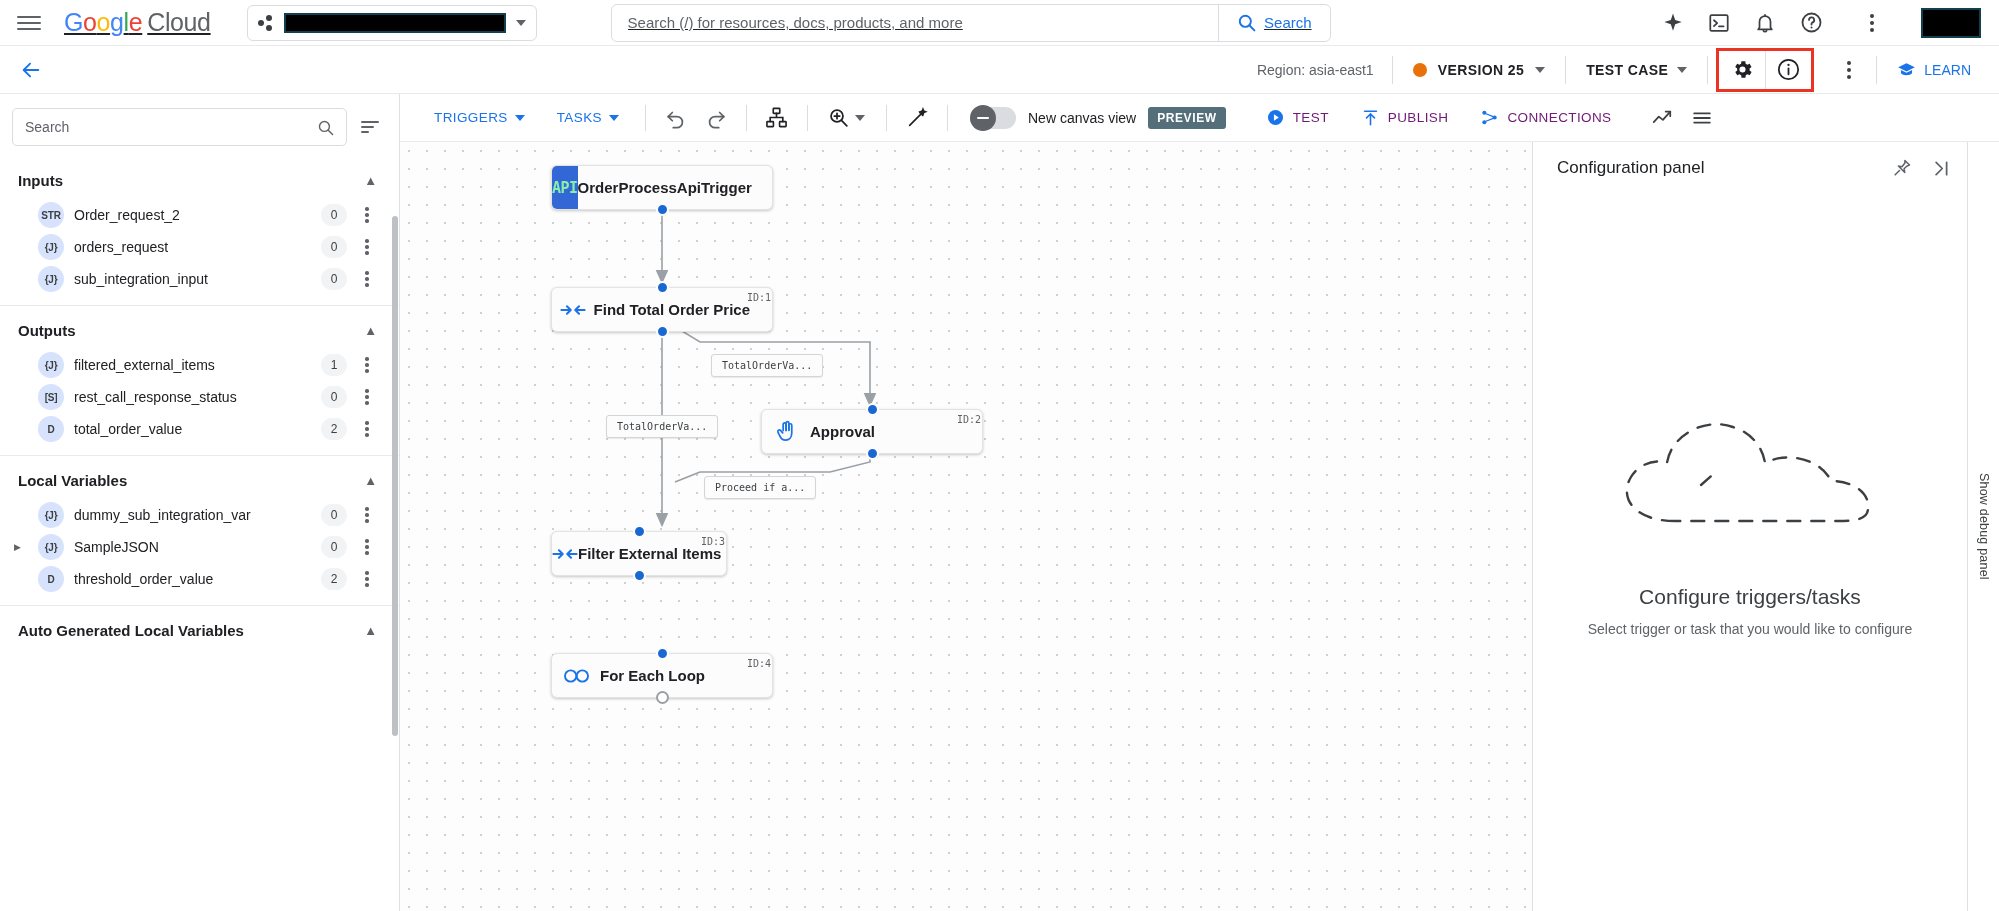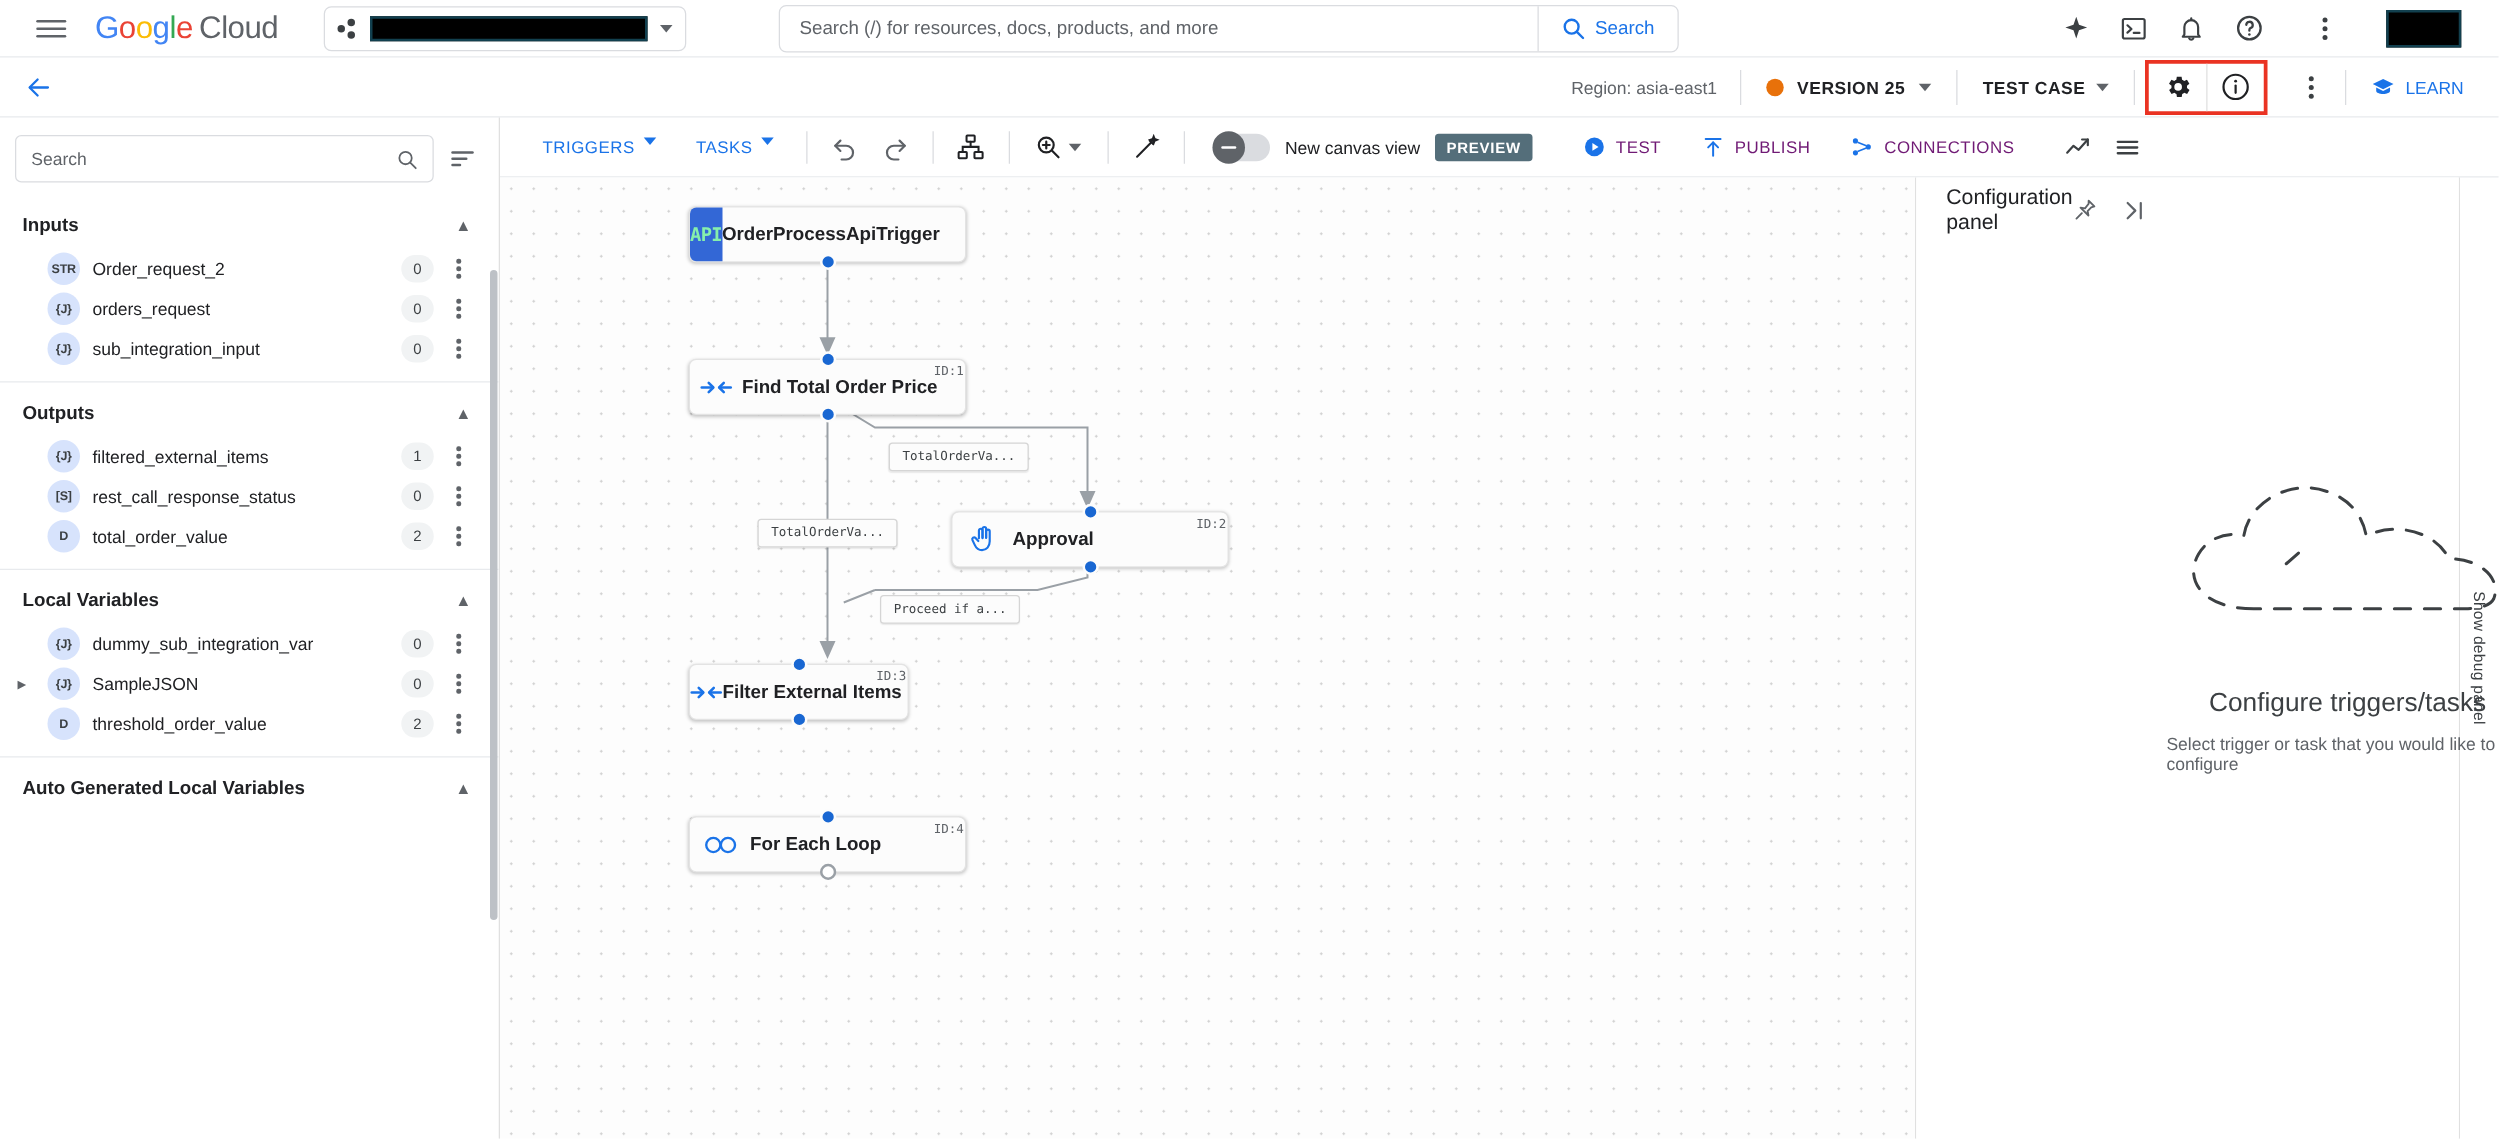--- a/index.html
+++ b/index.html
@@ -5,21 +5,21 @@
   * { box-sizing: border-box; margin: 0; padding: 0; }
   html, body {
     width: 1999px; height: 911px;
     font-family: "Liberation Sans", sans-serif;
     background: #fff; color: #202124;
     overflow: hidden;
   }
   
   .gc-header {
     height: 46px; display: flex; align-items: center;
-    border-bottom: 1px solid #e8eaed; padding: 0 26px; gap: 14px;
+    border-bottom: 1px solid #e8eaed; padding: 0 14px; gap: 14px; text-decoration: underline;
   }
   .hamburger { width: 30px; height: 30px; display: flex; flex-direction: column;
     justify-content: center; gap: 4px; cursor: pointer; padding: 0 3px; }
   .hamburger span { display: block; height: 2px; background: #5f6368; border-radius: 1px; }
   .gc-logo { font-size: 25px; letter-spacing: -.4px; white-space: nowrap; margin-left: 6px; }
   .gc-logo .b{color:#4285f4}.gc-logo .r{color:#ea4335}.gc-logo .y{color:#fbbc05}
   .gc-logo .g{color:#34a853}.gc-logo .cloud{color:#5f6368;font-weight:400;margin-left:5px}
   .proj-select {
     margin-left: 22px; height: 36px; min-width: 290px; border: 1px solid #dadce0;
     border-radius: 6px; display: flex; align-items: center; gap: 10px; padding: 0 10px;
@@ -117,21 +117,21 @@
     flex: none; cursor: pointer; }
   .vkebab i { width: 3.5px; height: 3.5px; border-radius: 50%; background: #5f6368; display: block; }
   .sb-scrollbar { position: absolute; right: 1px; top: 60px; width: 6px; height: 520px;
     background: #bdc1c6; border-radius: 3px; }
 
   
   .canvas-col { flex: 1; display: flex; flex-direction: column; min-width: 0; }
   .canvas-toolbar { height: 48px; display: flex; align-items: center; border-bottom: 1px solid #e8eaed;
     padding: 0 10px 0 18px; gap: 0; }
   .tb-menu { color: #1a73e8; font-size: 13.5px; font-weight: 500; letter-spacing: .4px;
-    display: flex; gap: 7px; padding: 0 16px; cursor: pointer; }
+    display: flex; align-items: center; gap: 7px; padding: 0 16px; cursor: pointer; }
   .tb-icon { width: 40px; height: 40px; display: flex; align-items: center; justify-content: center;
     color: #3c4043; cursor: pointer; }
   .tb-sep { width: 1px; height: 26px; background: #dadce0; margin: 0 10px; }
   .toggle-wrap { display: flex; align-items: center; gap: 12px; margin-left: 12px; }
   .toggle { width: 46px; height: 22px; border-radius: 11px; background: #dadce0; position: relative; cursor: pointer; }
   .toggle .knob { position: absolute; left: 0; top: -2px; width: 26px; height: 26px; border-radius: 50%;
     background: #5f6368; display: flex; align-items: center; justify-content: center; }
   .toggle .knob::after { content: ""; width: 12px; height: 2px; background: #fff; border-radius: 1px; }
   .toggle-label { font-size: 14px; color: #202124; white-space: nowrap; }
   .preview-badge { background: #546e7a; color: #fff; font-size: 12px; font-weight: 700; letter-spacing: .6px;
@@ -158,21 +158,21 @@
     font-family: "DejaVu Sans Mono", monospace; }
   .port { position: absolute; width: 13px; height: 13px; border-radius: 50%; background: #1967d2;
     border: 2px solid #fcfcfc; }
   .port.open { background: #fff; border: 2px solid #9aa0a6; }
   .edge-label { position: absolute; background: #fcfcfc; border: 1px solid #d5d5d5; border-radius: 3px;
     font-size: 10px; color: #3c4043; padding: 5px 10px; white-space: nowrap;
     font-family: "DejaVu Sans Mono", monospace; box-shadow: 0 1px 1px rgba(0,0,0,.08); }
   .graph-svg { position: absolute; inset: 0; width: 100%; height: 100%; pointer-events: none; }
 
   
-  .cfg-panel { width: 434px; display: flex; flex-direction: row; background: #fff; position: relative; }
+  .cfg-panel { width: 434px; display: flex; flex-direction: column; background: #fff; position: relative; }
   .cfg-head { height: 52px; display: flex; align-items: center; padding: 0 16px 0 24px; }
   .cfg-title { font-size: 17px; color: #202124; }
   .cfg-head-icons { margin-left: auto; display: flex; align-items: center; gap: 18px; color: #5f6368; }
   .cfg-body { flex: 1; display: flex; flex-direction: column; align-items: center; justify-content: center;
     padding-bottom: 80px; }
   .cfg-empty-title { font-size: 21px; color: #3c4043; margin-top: 36px; }
   .cfg-empty-sub { font-size: 14px; color: #5f6368; margin-top: 12px; }
   .debug-rail { width: 32px; border-left: 1px solid #e0e0e0; display: flex; align-items: center;
     justify-content: center; cursor: pointer; }
   .debug-rail span { writing-mode: vertical-rl; font-size: 12.5px; color: #3c4043; letter-spacing: .2px; }

